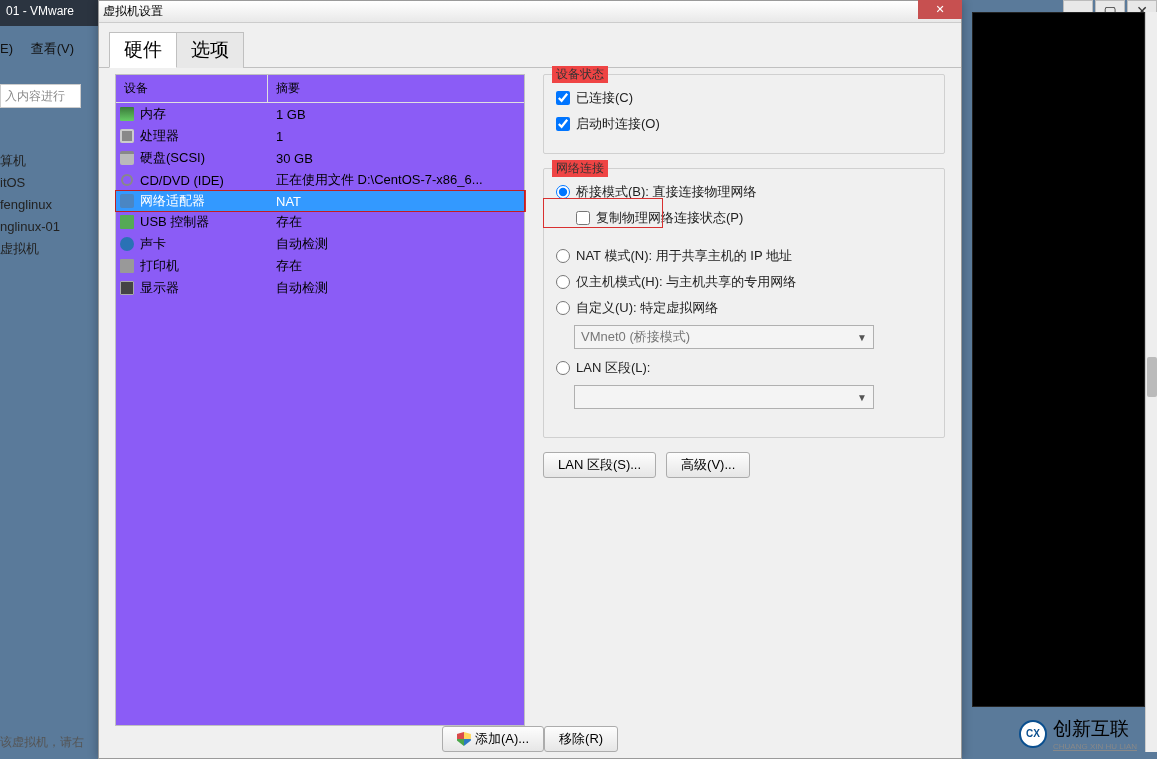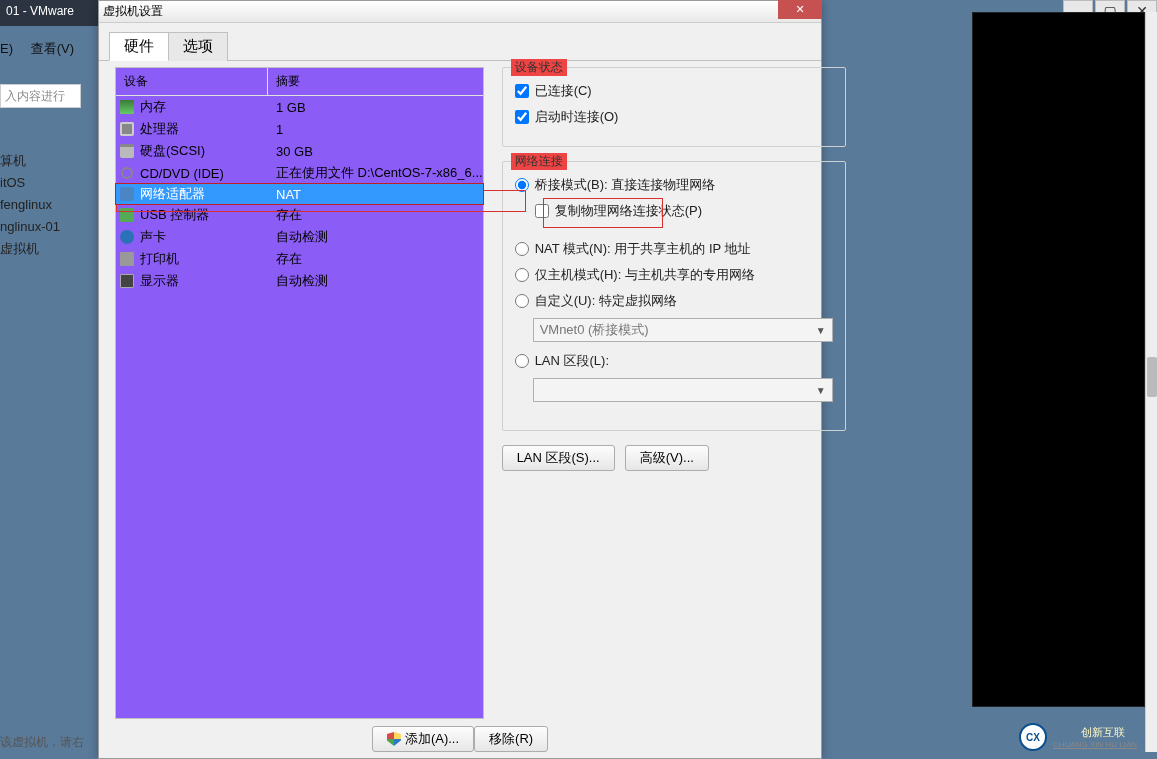--- a/index.html
+++ b/index.html
@@ -16,30 +16,30 @@
 .bg-winbtn { width: 30px; height: 22px; background: #e8e8e8; border: 1px solid #bbb; margin-left: 2px; display: flex; align-items: center; justify-content: center; font-size: 14px; color: #333; }
 
 
 .dark-panel { position: absolute; right: 12px; top: 12px; width: 173px; height: 695px; background: #000; border: 1px solid #222; }
 .scrollbar-stub { position: absolute; right: 0; top: 12px; width: 12px; height: 740px; background: #eee; border-left: 1px solid #ccc; }
 .scrollbar-stub .thumb { position: absolute; top: 345px; width: 10px; left: 1px; height: 40px; background: #bbb; border-radius: 2px; }
 
 
 .brand { position: absolute; right: 20px; bottom: 8px; display: flex; align-items: center; gap: 6px; }
 .brand-icon { width: 28px; height: 28px; border: 2px solid #0a4f8f; border-radius: 50%; display: flex; align-items: center; justify-content: center; font-size: 10px; color: #0a4f8f; font-weight: bold; background: #fff; }
-.brand-text { font-size: 11px; color: #fef9c3; margin-left: 28px; }
+.brand-text { font-size: 19px; color: #000000; }
 .brand-sub { font-size: 8px; color: #888; display: block; text-decoration: underline; }
 
 
-.dialog { position: absolute; left: 98px; top: 0; width: 724px; height: 759px; background: #f0f0f0; border: 1px solid #9a9a9a; box-shadow: 0 0 10px rgba(0,0,0,.3); }
+.dialog { position: absolute; left: 98px; top: 0; width: 864px; height: 759px; background: #f0f0f0; border: 1px solid #9a9a9a; box-shadow: 0 0 10px rgba(0,0,0,.3); }
 .dlg-title { height: 22px; background: linear-gradient(#fff, #e8e8e8); border-bottom: 1px solid #ccc; display: flex; align-items: center; padding: 0 4px; font-size: 12px; position: relative; }
 .dlg-close { position: absolute; right: -1px; top: -1px; width: 44px; height: 19px; background: #c75050; color: #fff; display: flex; align-items: center; justify-content: center; font-size: 11px; }
 
 .tabs { display: flex; padding: 8px 10px 0 10px; border-bottom: 1px solid #c0c0c0; }
-.tab { padding: 4px 14px; font-size: 15px; border: 1px solid #c0c0c0; border-bottom: none; background: #e8e8e8; margin-right: -1px; position: relative; top: 1px; font-family: Liberation Serif, serif; }
+.tab { padding: 4px 14px; font-size: 19px; border: 1px solid #c0c0c0; border-bottom: none; background: #e8e8e8; margin-right: -1px; position: relative; top: 1px; font-family: Liberation Serif, serif; }
 .tab.active { background: #fff; border-bottom: 1px solid #fff; z-index: 2; }
 
 .dlg-body { display: flex; padding: 0 16px; gap: 18px; height: 680px; }
 .left-col { width: 410px; padding-top: 6px; }
 .right-col { flex: 1; padding-top: 6px; }
 
 .device-list { border: 1px solid #c0c0c0; background: #8b5cf6; height: 652px; width: 100%; }
 .dl-header { display: flex; font-size: 12px; border-bottom: 1px solid #e0e0e0; }
 .dl-header div { padding: 5px 8px; }
 .dl-h1 { width: 152px; border-right: 1px solid #e0e0e0; }

